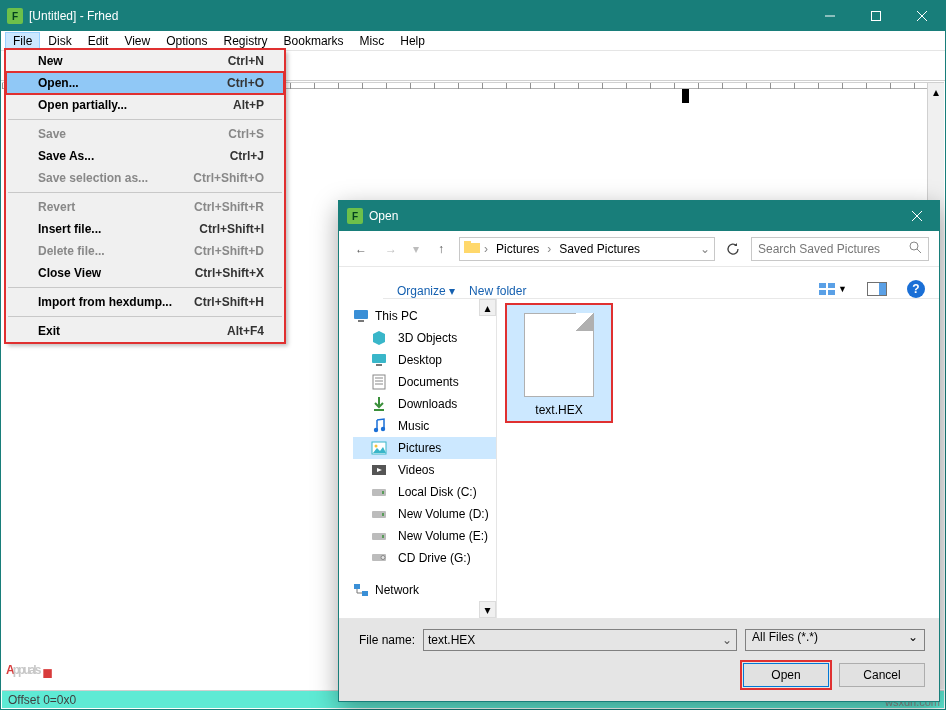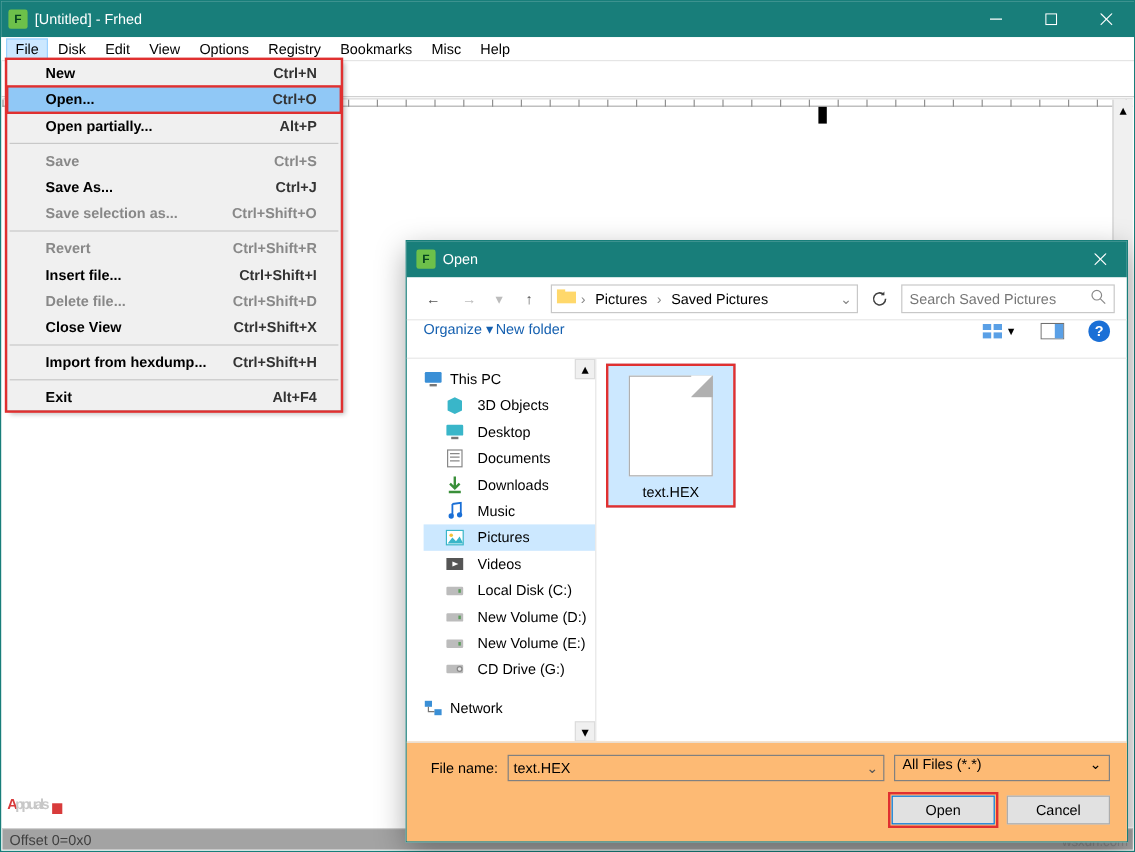--- a/index.html
+++ b/index.html
@@ -20,21 +20,21 @@
 .toolbar { height: 30px; border-bottom: 1px solid #d0d0d0; display:flex; align-items:center; gap:2px; padding-left:6px;}
 .tb-btn{ width:24px;height:24px;display:flex;align-items:center;justify-content:center;}
 
 .workspace { position: absolute; left: 1px; top: 81px; right: 1px; bottom: 20px; background: #fff; border-top: 1px solid #d0d0d0; }
 .ruler { height: 6px; border-bottom:1px solid #b0b0b0; position:relative; background:#fff;}
 .ruler .tick{position:absolute;top:0;width:1px;height:6px;background:#909090;}
 .caret{position:absolute;left:680px;top:6px;width:7px;height:14px;background:#000;}
 .vscroll{position:absolute;right:0;top:0;bottom:0;width:17px;background:#f0f0f0;border-left:1px solid #d0d0d0;}
 .vscroll .arrow{height:17px;display:flex;align-items:center;justify-content:center;}
 
-.status-bar { position: absolute; left: 1px; right: 1px; bottom: 1px; height: 18px; background: #a3a3a3; border-top: 1px solid #d0d0d0; display: flex; align-items: center; font-size: 11px; }
+.status-bar { position: absolute; left: 1px; right: 1px; bottom: 1px; height: 18px; background: #5eead4; border-top: 1px solid #d0d0d0; display: flex; align-items: center; font-size: 11px; }
 .status-cell { padding: 0 6px; color:#404040;}
 .status-flex{flex:1}
 
 
 .file-menu { position: absolute; left: 5px; top: 49px; width: 280px; background: #f0f0f0; border: 1px solid #a0a0a0; box-shadow: 3px 3px 4px rgba(0,0,0,.25); outline: 2px solid #e03030; outline-offset: -1px; }
 .fm-row { height: 22px; display: flex; align-items: center; padding: 0 20px 0 32px; font-weight: bold; }
 .fm-row .lbl { flex: 1; }
 .fm-row .kb { color: #333; }
 .fm-row.disabled .lbl, .fm-row.disabled .kb { color: #888; }
 .fm-row.hover { background: #90c8f6; outline: 2px solid #e03030; outline-offset: -1px; }
@@ -47,21 +47,21 @@
 .dlg-title .ttl { flex: 1; }
 .dlg-nav { height: 36px; display: flex; align-items: center; padding: 0 10px; gap: 6px; border-bottom:1px solid #e8e8e8;}
 .nav-btn { width: 24px; height: 24px; display: flex; align-items: center; justify-content: center; color:#555;}
 .nav-btn.disabled{color:#bcbcbc;}
 .crumb { display: flex; align-items: center; border: 1px solid #c8c8c8; height: 24px; flex: 1; padding: 0 4px; gap: 4px; }
 .crumb .seg { padding: 0 4px; }
 .crumb .chv { color: #888; }
 .search-box { width: 178px; height: 24px; border: 1px solid #c8c8c8; display: flex; align-items: center; padding: 0 6px; color: #777; }
 .search-box .sico { margin-left: auto; }
 
-.dlg-toolbar { height: 32px; display: flex; align-items: flex-start; padding: 0 14px; gap: 2px; border-bottom: 1px solid #e8e8e8; }
+.dlg-toolbar { height: 32px; display: flex; align-items: flex-end; padding: 0 14px; gap: 14px; border-bottom: 1px solid #e8e8e8; margin-left: 44px; }
 .dlg-toolbar .org { color: #1560b0; }
 .dlg-toolbar .right-tools { margin-left: auto; display: flex; gap: 20px; align-items: center; }
 .tool-ico{display:flex;align-items:center;gap:2px;}
 .help-ico{width:18px;height:18px;border-radius:50%;background:#1a6fd6;color:#fff;display:flex;align-items:center;justify-content:center;font-weight:bold;font-size:12px;}
 
 .dlg-body { flex: 1; display: flex; overflow: hidden; }
 .tree { width: 158px; border-right: 1px solid #e5e5e5; overflow:hidden; position:relative;}
 .tree .sc-up,.tree .sc-dn{position:absolute;right:0;width:17px;height:17px;background:#f0f0f0;display:flex;align-items:center;justify-content:center;border:1px solid #dcdcdc;}
 .tree .sc-up{top:0}.tree .sc-dn{bottom:0}
 .tree-inner{padding:6px 0 6px 14px;}
@@ -70,21 +70,21 @@
 .tnode.sel { background: #cce8ff; }
 .tnode .ico { width: 16px; height: 16px; display:flex;align-items:center;justify-content:center;}
 .tnode .txt { white-space: nowrap; overflow: hidden; }
 
 .files { flex: 1; padding: 6px; position: relative; }
 .file-tile { position:absolute; left:8px; top:4px; width:108px; border: 2px solid #e03030; background: #cce8ff; padding: 4px; text-align: center;}
 .file-tile .thumb { width: 70px; height: 84px; background: #fff; margin: 4px auto 6px; border: 1px solid #b0b0b0; position: relative;}
 .file-tile .thumb::after{content:"";position:absolute;right:-1px;top:-1px;width:18px;height:18px;background:linear-gradient(135deg,#fff 48%,#b0b0b0 50%);}
 .file-tile .fname { font-size: 12px; }
 
-.dlg-footer { border-top: 1px solid #e6e6e6; padding: 10px 14px 14px; background: #fdba74; }
+.dlg-footer { border-top: 1px solid #e6e6e6; padding: 10px 14px 14px; background: #e5e5e5; }
 .fn-row { display: flex; align-items: center; gap: 8px; }
 .fn-lbl { width: 62px; text-align: right; }
 .fn-input { flex: 1; height: 22px; border: 1px solid #808080; padding: 0 4px; display: flex; align-items: center; }
 .fn-input .dd{margin-left:auto;color:#555;}
 .filter-sel { width: 180px; height: 22px; border: 1px solid #808080; padding: 0 6px; display: flex; align-items: flex-start; }
 .filter-sel .dd{margin-left:auto;}
 .btn-row { display: flex; gap: 10px; justify-content: flex-end; margin-top: 12px; }
 .dlg-btn { width: 86px; height: 24px; border: 1px solid #adadad; background: #e1e1e1; display: flex; align-items: center; justify-content: center; }
 .dlg-btn.default{border:1px solid #0078d7;}
 .dlg-btn.outlined{outline:2px solid #e03030; outline-offset:1px;}

